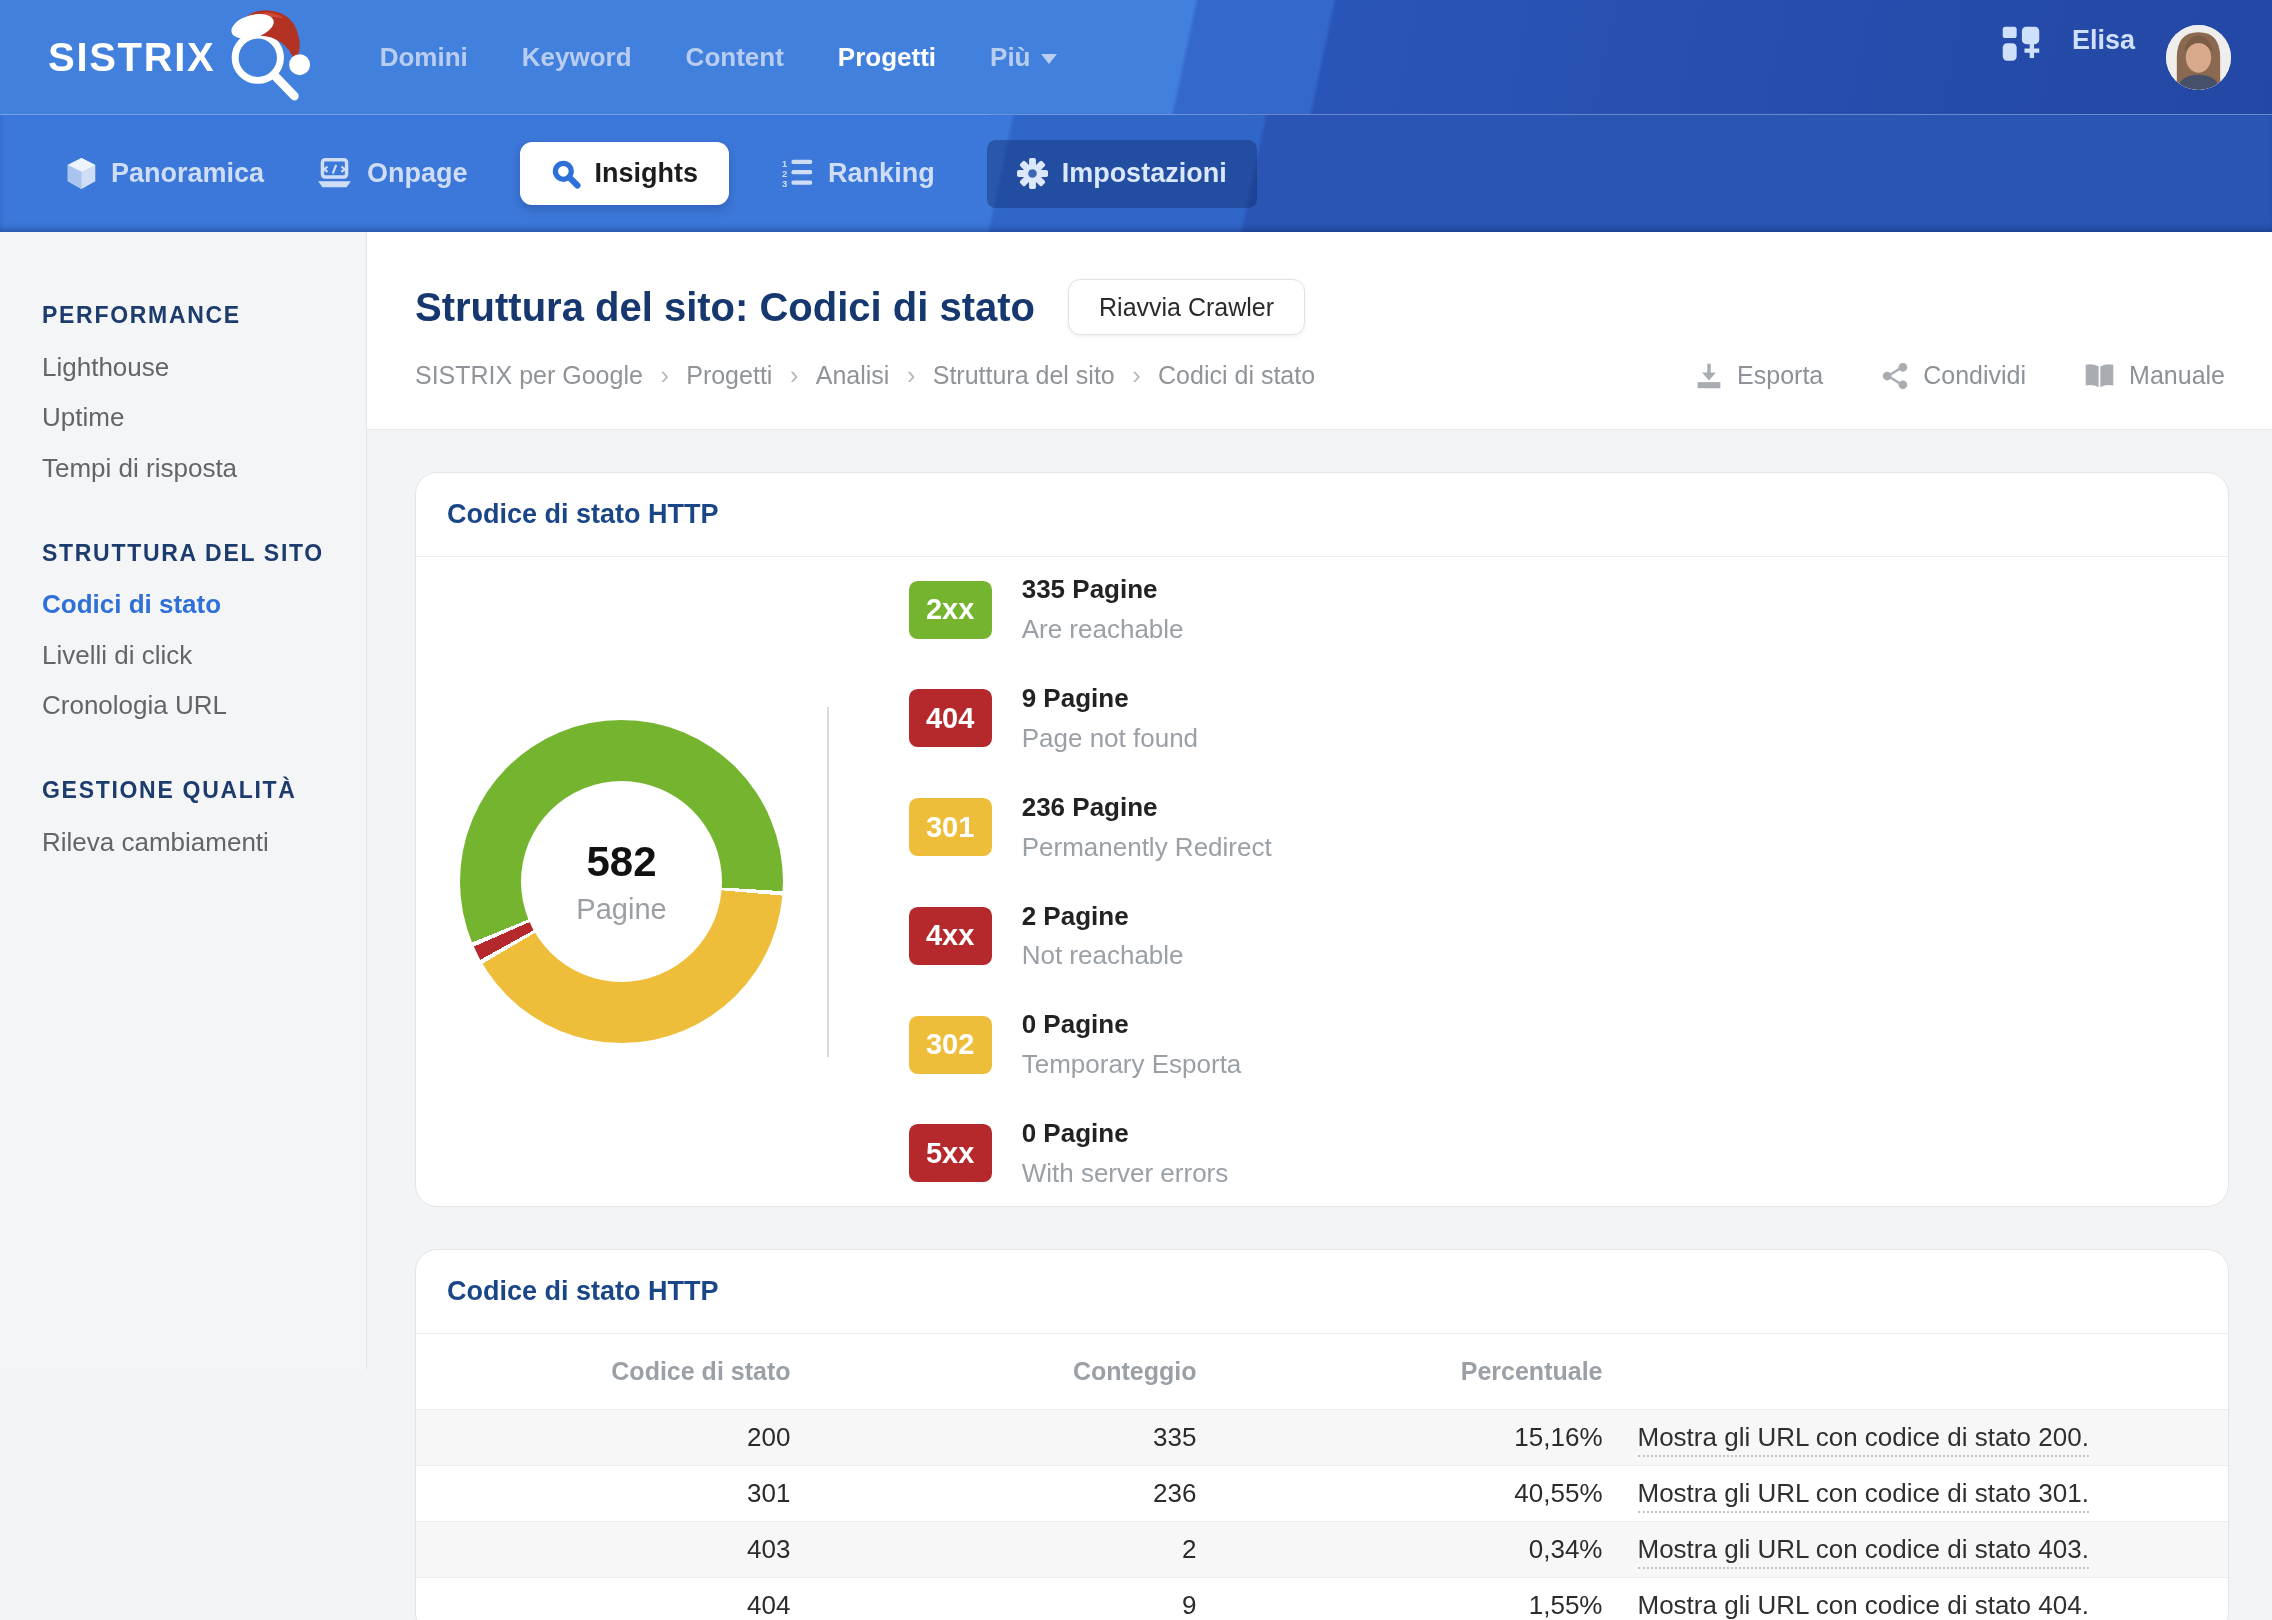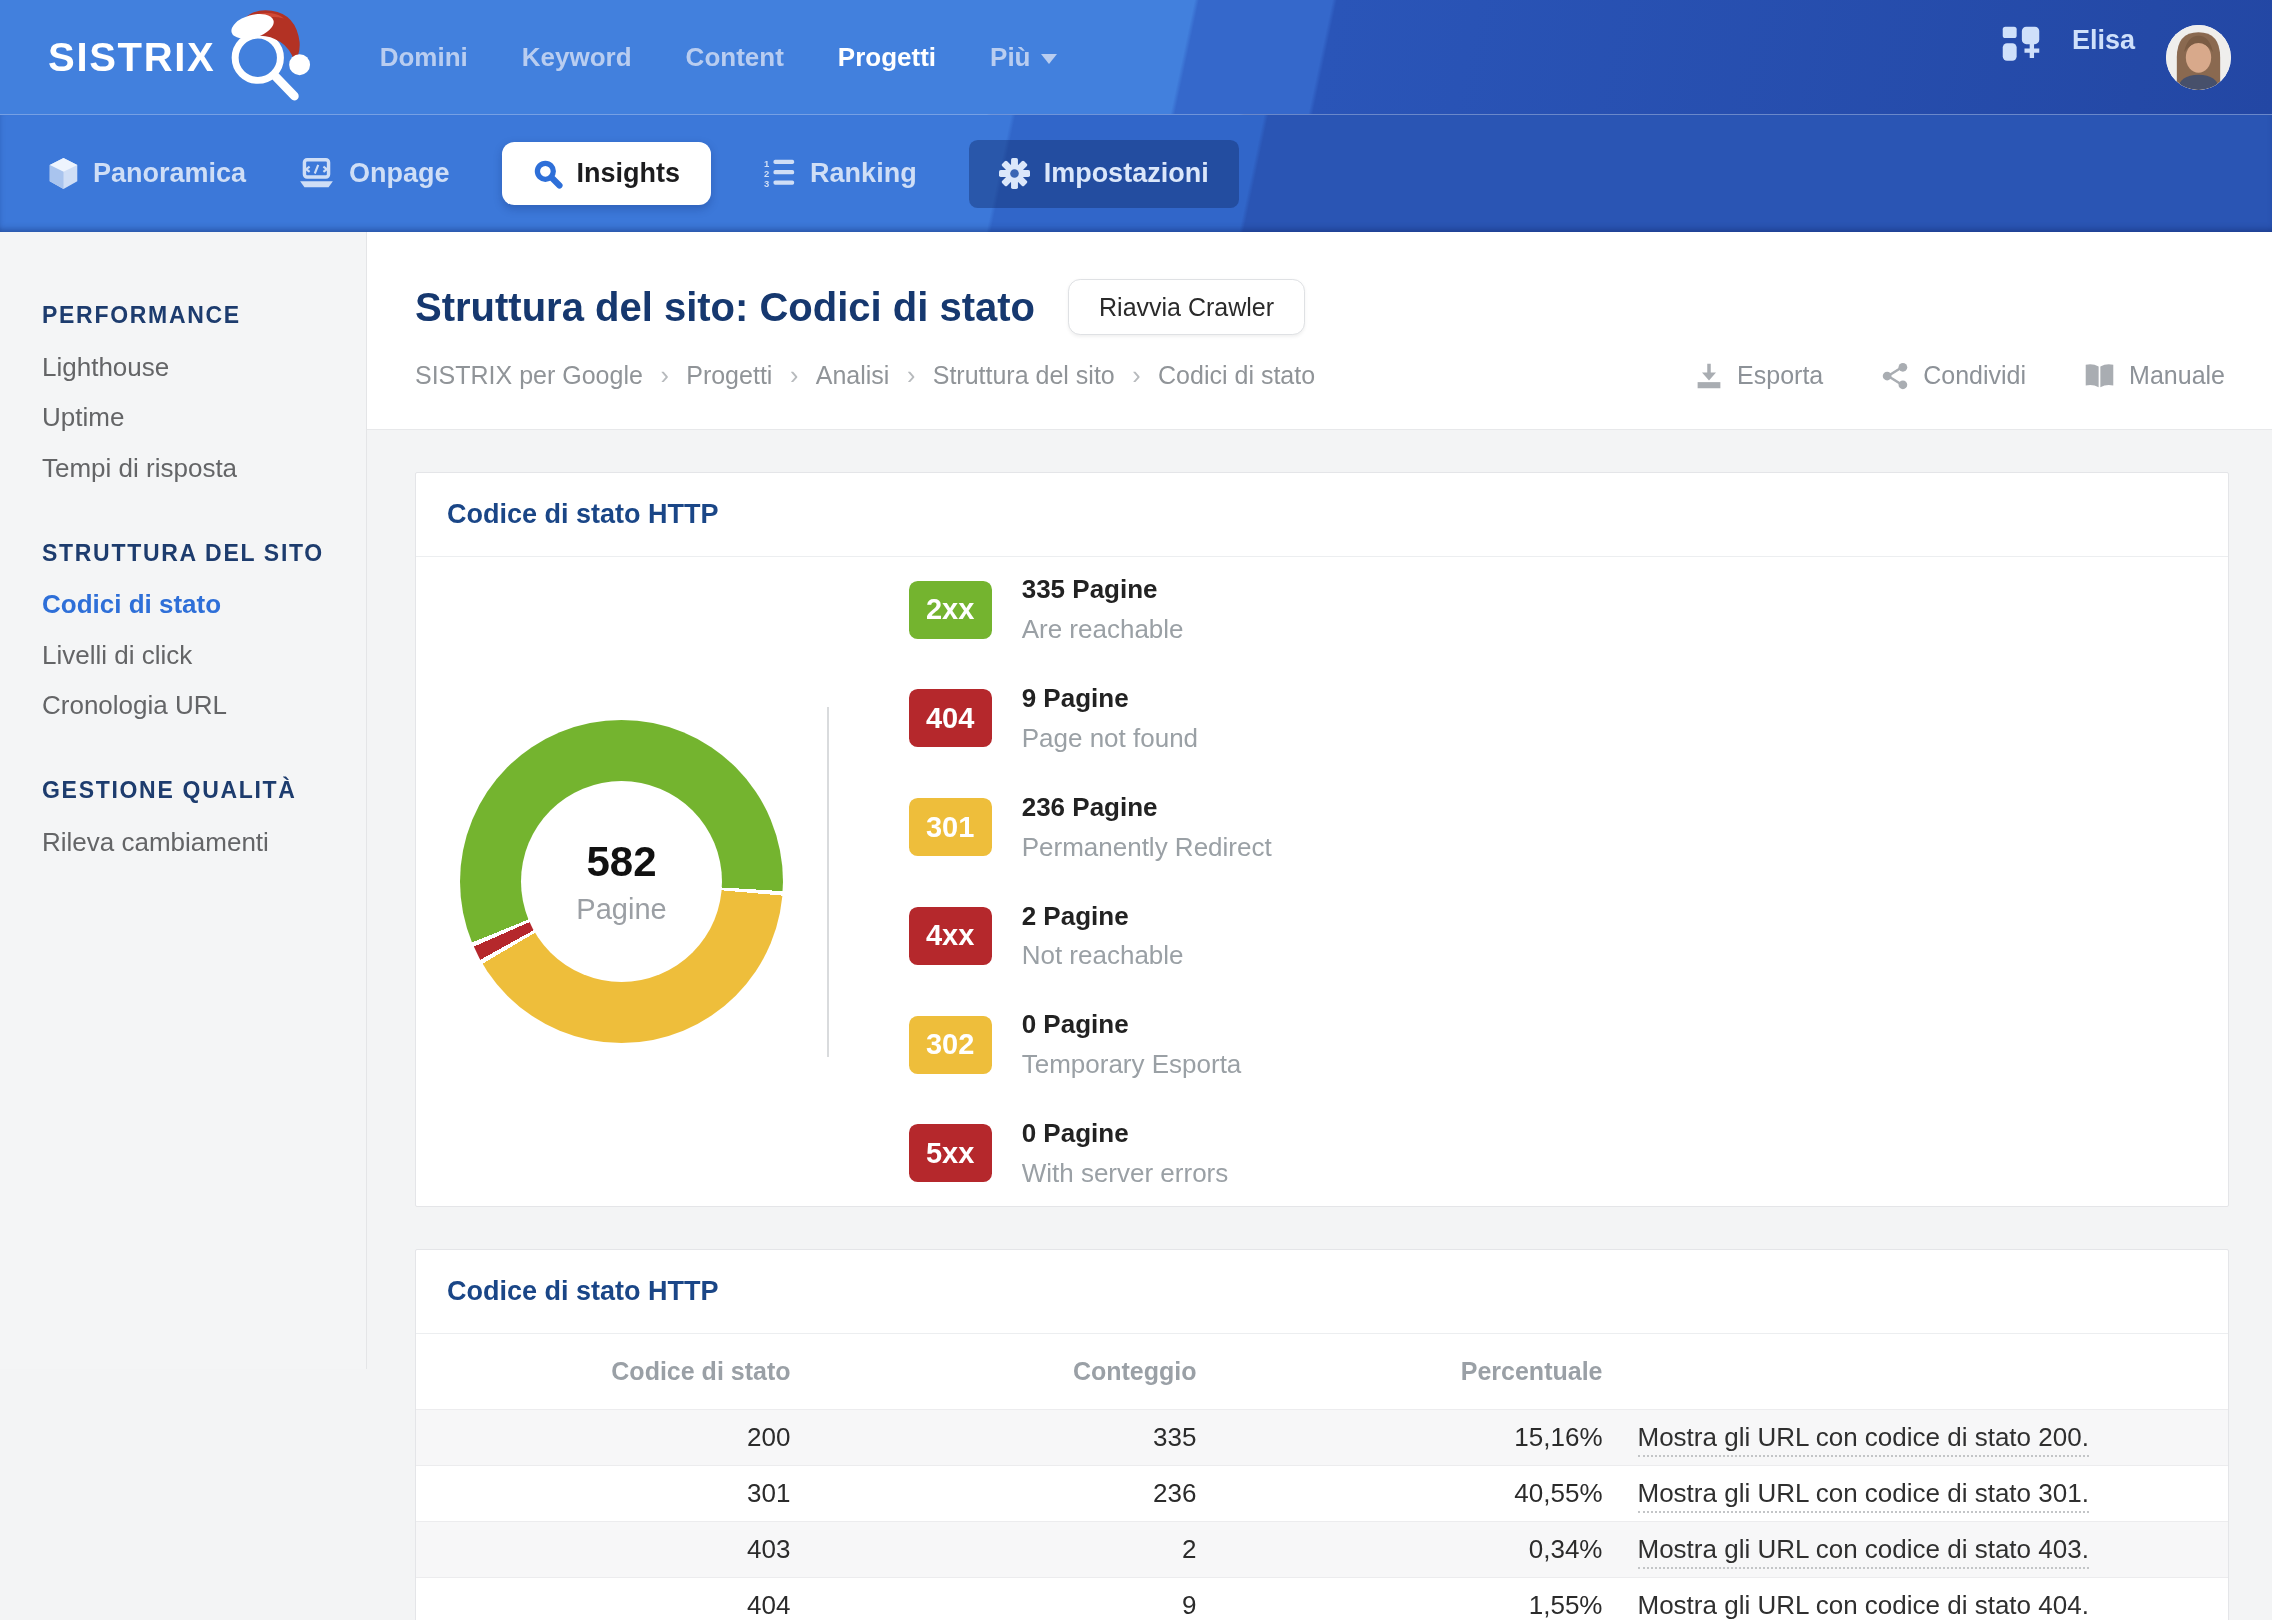--- a/index.html
+++ b/index.html
@@ -14,21 +14,21 @@
   .logo-glass { margin-left:5.2px; margin-top:-8.7px; }
   .topnav-menu { display:flex; align-items:center; margin-left:68px; gap:54px; }
   .topnav-item { color:#b9cdf0; font-size:26px; font-weight:700; cursor:pointer; display:flex; align-items:center; gap:10.5px; }
   .topnav-item.active { color:#ffffff; }
   .caret-down { width:0; height:0; border-left:8.7px solid transparent; border-right:8.7px solid transparent; border-top:10.5px solid #b9cdf0; margin-top:3.5px; }
   .topnav-right { margin-left:auto; display:flex; align-items:flex-start; gap:31px; }
   .username { color:#cfe0fa; font-size:27px; font-weight:700; }
   .avatar { width:65px; height:65px; border-radius:50%; overflow:hidden; background:#fff; cursor:pointer; }
 
   
-  .subnav { height:118px; display:flex; align-items:center; padding:0 35px 0 48px; gap:52px;
+  .subnav { height:118px; display:flex; align-items:center; padding:0 35px 0 66px; gap:52px;
     border-top:1.7px solid rgba(255,255,255,0.30);
     box-shadow:inset 0 -4.4px 7px -2.6px rgba(8,25,80,0.45);
     background:linear-gradient(102deg,#3c78d9 0%,#3c78d9 44%,#3166c9 44.2%,#3166c9 55%,#2a55b4 55.2%,#2a55b4 100%); }
   .subnav-item { display:flex; align-items:center; gap:14px; color:#cfdef6; font-size:27px; font-weight:700; cursor:pointer; }
   .subnav-item.pill-active { background:#ffffff; color:#1c1c1e; height:63px; padding:0 31px; border-radius:12.2px; box-shadow:0 3.5px 8.7px rgba(10,30,90,0.25); }
   .subnav-item.pill-dark { background:rgba(17,42,105,0.42); color:#dbe7fa; height:68px; padding:0 30px; border-radius:8.7px; }
 
   
   .layout { display:flex; height:1137px; }
   .sidebar { width:367px; background:#f4f5f6; border-right:1.7px solid #e4e5e7; padding:70px 26px 0 42px; flex-shrink:0; }
@@ -46,21 +46,21 @@
   .crumb-row { display:flex; align-items:center; margin-top:26px; }
   .breadcrumb { display:flex; align-items:center; font-size:25px; color:#909498; }
   .crumb { cursor:pointer; }
   .crumb-sep { color:#b7babd; margin:0 17.5px; }
   .head-actions { margin-left:auto; display:flex; align-items:center; gap:58px; }
   .action { display:flex; align-items:center; gap:14px; font-size:25px; color:#8d9298; cursor:pointer; }
 
   .content { padding:42px 44px 0 48px; }
 
   
-  .card { background:#fff; border:1.7px solid #e4e5e8; border-radius:2px; overflow:hidden; }
+  .card { background:#fff; border:1.7px solid #e4e5e8; border-radius:22px; overflow:hidden; }
   .card + .card { margin-top:42px; }
   .card-header { padding:26px 31px; border-bottom:1.7px solid #eceef0; }
   .card-title { font-size:27px; font-weight:700; color:#1a4687; }
 
   
   .chart-flex { display:flex; align-items:center; height:649px; }
   .chart-col { width:411px; display:flex; justify-content:center; }
   .donut { width:323px; height:323px; border-radius:50%; position:relative; }
   .donut::after { content:""; position:absolute; inset:61px; border-radius:50%; background:#fff; }
   .donut-center { position:absolute; inset:0; display:flex; flex-direction:column; align-items:center; justify-content:center; z-index:2; }

